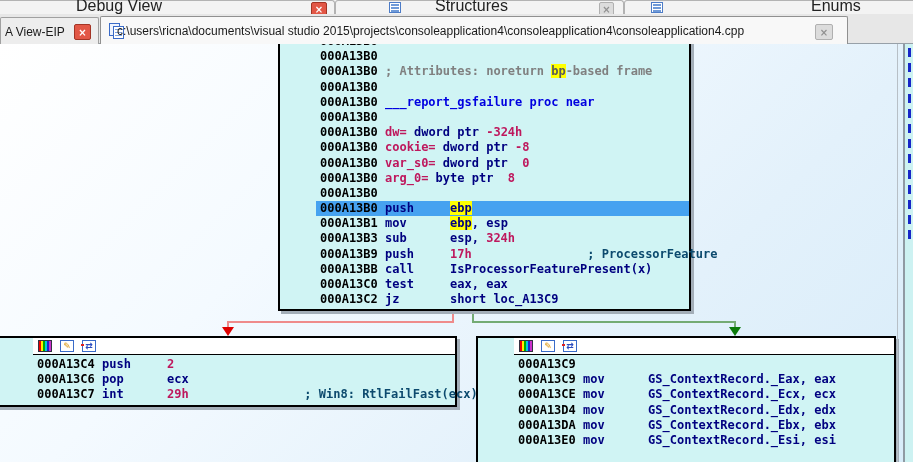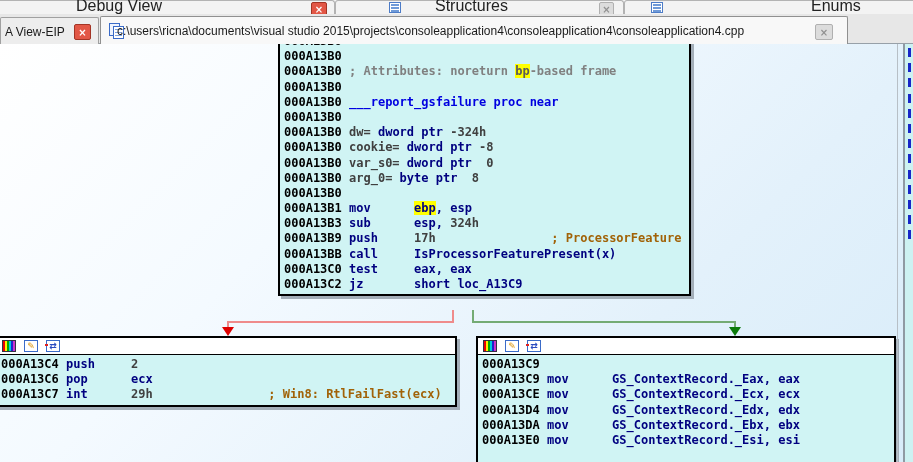--- a/index.html
+++ b/index.html
@@ -24,40 +24,40 @@
            box-sizing:border-box;}
   .minitbl i{display:block;height:2px;margin:1px 1px 0 1px;background:#6f9ad8;}
   .docicon{position:absolute;width:15px;height:15px;}
   .docicon .p1{position:absolute;left:0;top:0;width:9px;height:11px;background:#eef4ff;border:1px solid #3a6bc8;}
   .docicon .p2{position:absolute;left:4px;top:3px;width:9px;height:11px;background:#fff;border:1px solid #3a6bc8;}
   .docicon .p2 i{display:block;height:1px;margin:2px 1px 0 1px;background:#7fa3dd;}
   
   .graph{position:absolute;left:0;top:44px;width:913px;height:418px;overflow:hidden;
          background:linear-gradient(135deg,#ffffff 0%,#f4faff 35%,#e3f1fb 70%,#d8ecf9 100%);}
   .node{position:absolute;background:#d0f4f4;border:2px solid #000;
-        box-shadow:3px 3px 0 #a3aeb8;box-sizing:border-box;}
+        box-shadow:3px 3px 0 #a3aeb8;box-sizing:border-box;padding-left:36px;}
   .ntitle{height:16px;background:#fff;border-bottom:1px solid #000;display:flex;
           align-items:center;gap:8px;padding-left:5px;}
   .nicon{width:14px;height:12px;display:flex;align-items:center;justify-content:center;
          box-sizing:border-box;font-family:"DejaVu Sans",sans-serif;}
   .nicon.palette{border:1px solid #334;
       background:linear-gradient(90deg,#e00 0 18%,#fe0 18% 36%,#0a0 36% 52%,#0cd 52% 68%,#22c 68% 84%,#c3c 84%);}
   .nicon.pencil{border:1px solid #3a6bc8;background:#fff;color:#d88f00;font-size:9px;}
   .nicon.group{border:1px solid #3a6bc8;background:linear-gradient(180deg,#fff 0 1px,#fff 1px);
                color:#2a4cc0;font-size:9px;}
   .nicon.group b{position:relative;}
   .nicon.group b::before{content:"";position:absolute;left:-4px;top:3px;width:3px;height:2px;background:#d22;}
   .ncontent{padding:2px 0;}
   .dline{display:block;white-space:pre;line-height:15.2px;height:15.2px;padding-left:4px;
          font:bold 12px "DejaVu Sans Mono",monospace;}
   .dline.sel{background:#46a2f0;}
   .sg-addr{color:#000;}
   .sg-k{color:#000080;}
-  .sg-num{color:#404040;}
-  .sg-cmt{color:#a16207;}
+  .sg-num{color:#be185d;}
+  .sg-cmt{color:#0c4a6e;}
   .sg-gry{color:#808080;}
   .sg-blu{color:#0000e0;}
   .sg-hlk{color:#000080;background:#ffff00;}
   .sg-hlg{color:#5a5a5a;background:#ffff00;}
   .edges{position:absolute;left:0;top:0;width:913px;height:418px;pointer-events:none;}
   .sliver{position:absolute;left:903px;top:0;width:10px;height:418px;background:#cdf2f2;
           border-left:2px solid #8f9aa3;box-sizing:border-box;}
   .sliver-line{position:absolute;left:897px;top:0;width:1px;height:418px;background:#b7bfc6;}
   .dash{position:absolute;left:3px;width:3px;height:9px;background:#1626c8;}
 </style>
@@ -124,20 +124,21 @@
           <div class="dline"><span class="sg-addr">000A13B0</span></div>
           <div class="dline"><span class="sg-addr">000A13B0</span><span class="sg-gry"> ; Attributes: noreturn </span><span class="sg-hlg">bp</span><span class="sg-gry">-based frame</span></div>
           <div class="dline"><span class="sg-addr">000A13B0</span></div>
           <div class="dline"><span class="sg-addr">000A13B0</span><span class="sg-blu"> ___report_gsfailure proc near</span></div>
           <div class="dline"><span class="sg-addr">000A13B0</span></div>
           <div class="dline"><span class="sg-addr">000A13B0</span><span class="sg-num"> dw=</span><span class="sg-k"> dword ptr </span><span class="sg-num">-324h</span></div>
           <div class="dline"><span class="sg-addr">000A13B0</span><span class="sg-num"> cookie=</span><span class="sg-k"> dword ptr </span><span class="sg-num">-8</span></div>
           <div class="dline"><span class="sg-addr">000A13B0</span><span class="sg-num"> var_s0=</span><span class="sg-k"> dword ptr  </span><span class="sg-num">0</span></div>
           <div class="dline"><span class="sg-addr">000A13B0</span><span class="sg-num"> arg_0=</span><span class="sg-k"> byte ptr  </span><span class="sg-num">8</span></div>
           <div class="dline"><span class="sg-addr">000A13B0</span></div>
+          <div class="dline sel"><span class="sg-addr">000A13B0</span><span class="sg-k"> push     </span><span class="sg-hlk">ebp</span></div>
           <div class="dline"><span class="sg-addr">000A13B1</span><span class="sg-k"> mov      </span><span class="sg-hlk">ebp</span><span class="sg-k">, esp</span></div>
           <div class="dline"><span class="sg-addr">000A13B3</span><span class="sg-k"> sub      esp, </span><span class="sg-num">324h</span></div>
           <div class="dline"><span class="sg-addr">000A13B9</span><span class="sg-k"> push     </span><span class="sg-num">17h</span><span class="sg-cmt">                ; ProcessorFeature</span></div>
           <div class="dline"><span class="sg-addr">000A13BB</span><span class="sg-k"> call     IsProcessorFeaturePresent(x)</span></div>
           <div class="dline"><span class="sg-addr">000A13C0</span><span class="sg-k"> test     eax, eax</span></div>
           <div class="dline"><span class="sg-addr">000A13C2</span><span class="sg-k"> jz       short loc_A13C9</span></div>
         </div>
     </div>
 
     <div class="node" style="left:-5px;top:292px;width:462px;">

